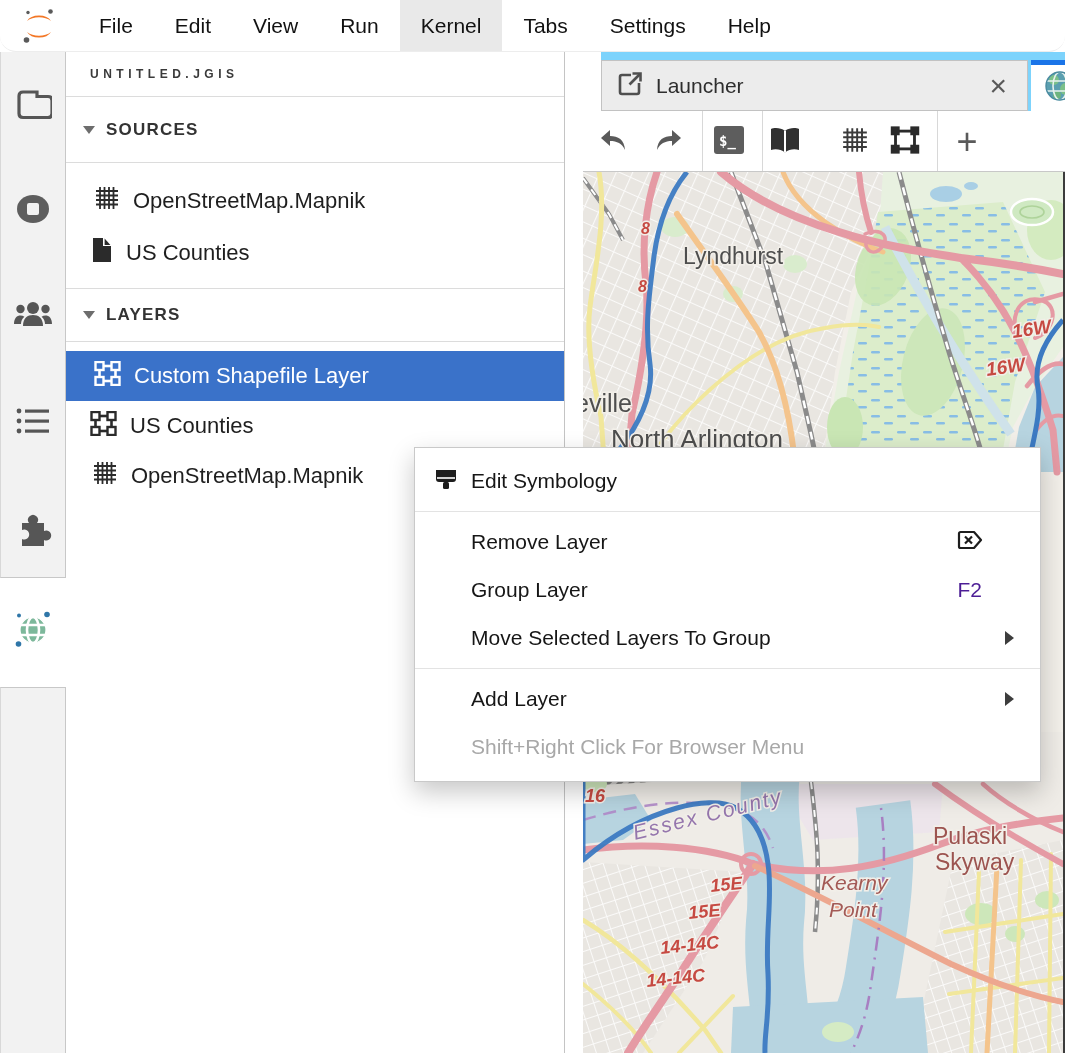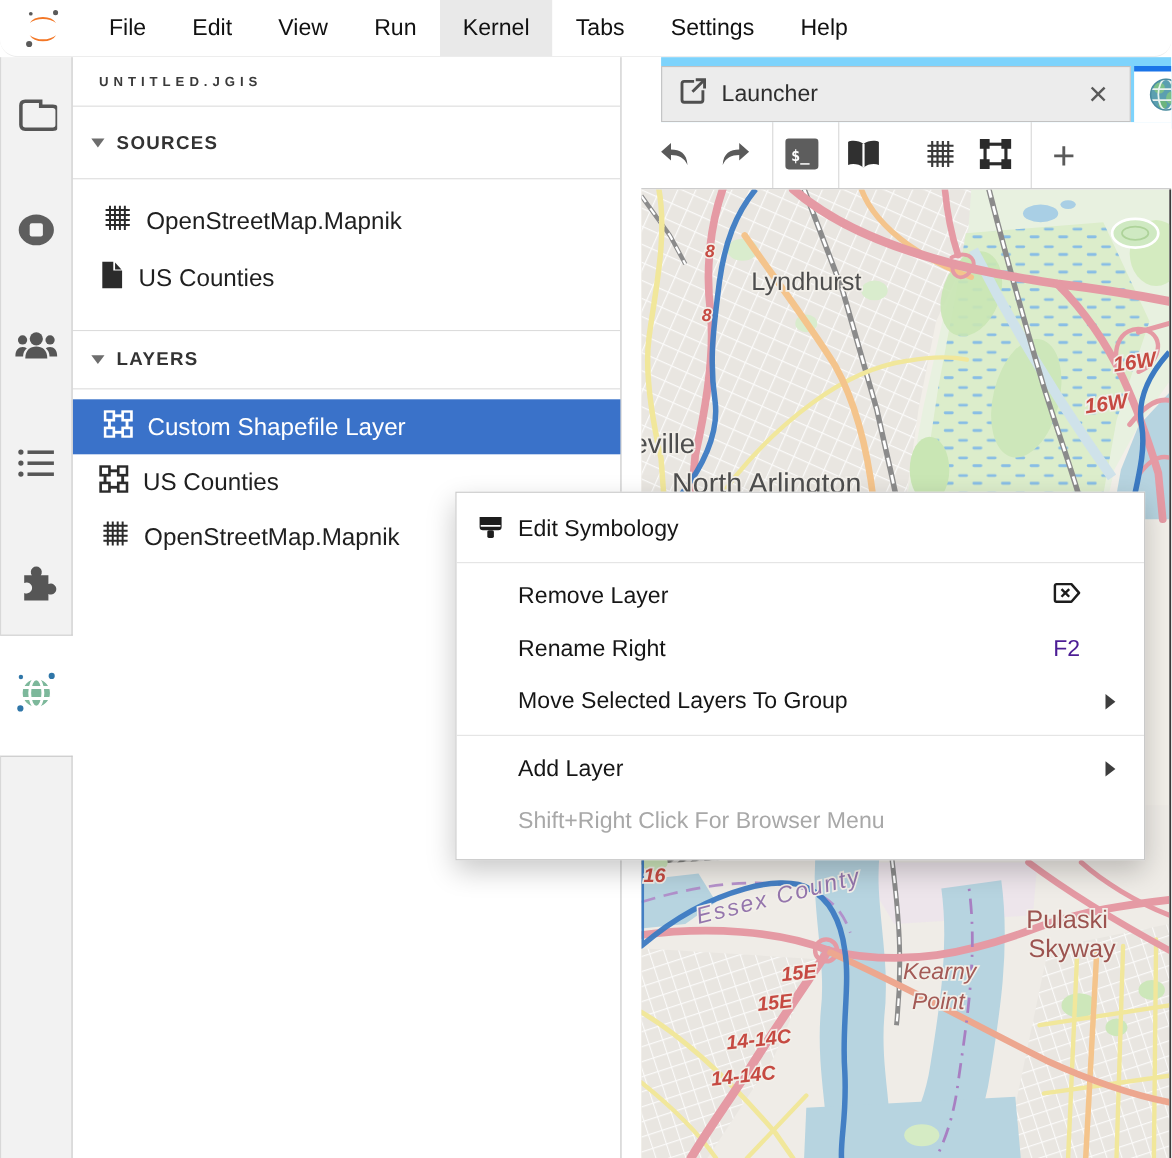--- a/index.html
+++ b/index.html
@@ -24,21 +24,21 @@
   .ab-icon{position:absolute;left:14px;width:38px;height:38px;display:flex;
            align-items:center;justify-content:center;}
 
   
   .left-panel{position:absolute;left:66px;top:52px;width:499px;bottom:0;background:#fff;
               border-right:1px solid #c4c4c4;z-index:10;}
   .panel-title{height:45px;line-height:45px;padding-left:24px;font-size:12px;font-weight:bold;
                letter-spacing:4.5px;color:#3a3a3a;border-bottom:1px solid #dcdcdc;}
   .section-header{height:66px;display:flex;align-items:center;padding-left:17px;gap:11px;
                   border-bottom:1px solid #dcdcdc;}
-  .section-header.layers{height:54px;border-top:1px solid #dcdcdc;margin-top:21px;}
+  .section-header.layers{height:54px;border-top:1px solid #dcdcdc;margin-top:9px;}
   .caret-down{width:0;height:0;border-left:6px solid transparent;border-right:6px solid transparent;
               border-top:8px solid #6d6d6d;}
   .section-label{font-size:17px;font-weight:bold;letter-spacing:1.2px;color:#333;}
   .tree{padding-top:12px;}
   .tree-item{height:52px;display:flex;align-items:center;padding-left:24px;gap:13px;
              font-size:22px;color:#1f1f1f;white-space:nowrap;}
   .layers-tree{padding-top:9px;}
   .layers-tree .tree-item{height:50px;padding-left:28px;}
   .tree-item.selected{background:#3a72c9;color:#fff;}
 
@@ -480,21 +480,21 @@
       <span class="cm-spacer"></span>
       <span style="margin-right:36px">
         <svg width="28" height="26" viewBox="0 0 28 26">
           <path d="M4.5 5 h13.5 l7 8 l-7 8 H4.5 a1.5 1.5 0 0 1 -1.5 -1.5 v-13 a1.5 1.5 0 0 1 1.5 -1.5 Z" fill="none" stroke="#1d1d1d" stroke-width="2.2" stroke-linejoin="round"></path>
           <path d="M9 9.5 l7 7 M16 9.5 l-7 7" stroke="#1d1d1d" stroke-width="2.2"></path>
         </svg>
       </span>
     </div>
     <div class="cm-item">
       <span class="cm-icon-cell"></span>
-      <span class="cm-label">Rename Right</span>
+      <span class="cm-label">Group Layer</span>
       <span class="cm-spacer"></span>
       <span class="cm-shortcut">F2</span>
     </div>
     <div class="cm-item">
       <span class="cm-icon-cell"></span>
       <span class="cm-label">Move Selected Layers To Group</span>
       <span class="cm-spacer"></span>
       <span class="submenu-arrow"></span>
     </div>
     <div class="cm-divider"></div>

